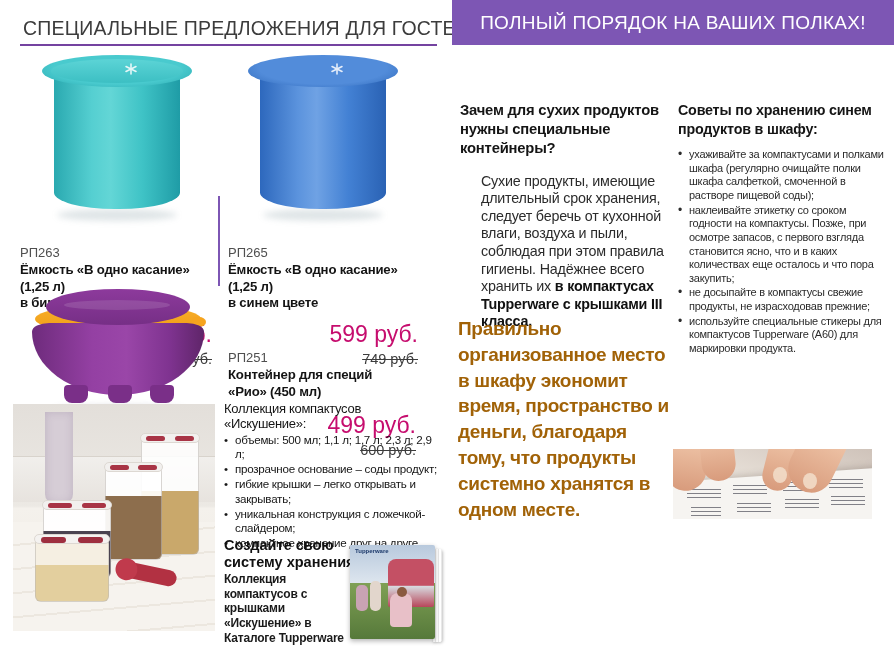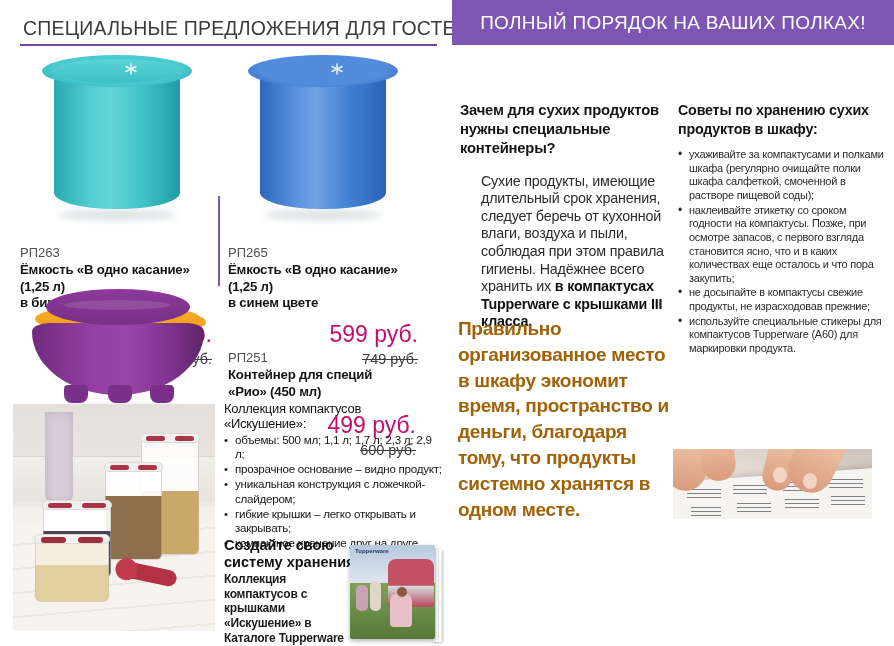--- a/index.html
+++ b/index.html
@@ -253,23 +253,23 @@
       <span>«Рио» (450 мл)</span>
     </div>
     <div class="price">499 руб.</div>
     <div class="old-price">600 руб.</div>
   </div>
 
   <div class="collection">
     <div class="ctitle">Коллекция компактусов «Искушение»:</div>
     <ul>
       <li>объемы: 500 мл; 1,1 л; 1,7 л; 2,3 л; 2,9 л;</li>
-      <li>прозрачное основание – видно продукт;</li>
+      <li>прозрачное основание – соды продукт;</li>
+      <li>гибкие крышки – легко открывать и закрывать;</li>
       <li>уникальная конструкция с ложечкой-слайдером;</li>
-      <li>гибкие крышки – легко открывать и закрывать;</li>
       <li>компактное хранение друг на друге.</li>
     </ul>
   </div>
   <div class="cta">Создайте свою систему хранения!</div>
   <div class="note">Коллекция компактусов с крышками «Искушение» в Каталоге Tupperware весна-лето 2015 на страницах 50-51!</div>
 
   <div class="book">
     <div class="pages"></div>
     <div class="cover">
       <div class="bc-sky"></div>
@@ -314,21 +314,21 @@
     <div class="pk-spoon"></div>
   </div>
 
   <div class="mid">
     <h3>Зачем для сухих продуктов нужны специальные контейнеры?</h3>
     <p><span>Сухие продукты, имеющие длительный срок хранения, следует беречь от кухонной влаги, воздуха и пыли, соблюдая при этом правила гигиены. Надёжнее всего хранить их</span><b> в компактусах Tupperware с крышками III класса.</b></p>
   </div>
   <div class="big-statement">Правильно организованное место в шкафу экономит время, пространство и деньги, благодаря тому, что продукты системно хранятся в одном месте.</div>
 
   <div class="rightcol">
-    <h3>Советы по хранению сухих продуктов в шкафу:</h3>
+    <h3>Советы по хранению синем продуктов в шкафу:</h3>
     <ul>
       <li>ухаживайте за компактусами и полками шкафа (регулярно очищайте полки шкафа салфеткой, смоченной в растворе пищевой соды);</li>
       <li>наклеивайте этикетку со сроком годности на компактусы. Позже, при осмотре запасов, с первого взгляда становится ясно, что и в каких количествах еще осталось и что пора закупить;</li>
       <li>не досыпайте в компактусы свежие продукты, не израсходовав прежние;</li>
       <li>используйте специальные стикеры для компактусов Tupperware (А60) для маркировки продукта.</li>
     </ul>
   </div>
 
   <div class="photo-stickers">
     <div class="ps-sheet"></div>

